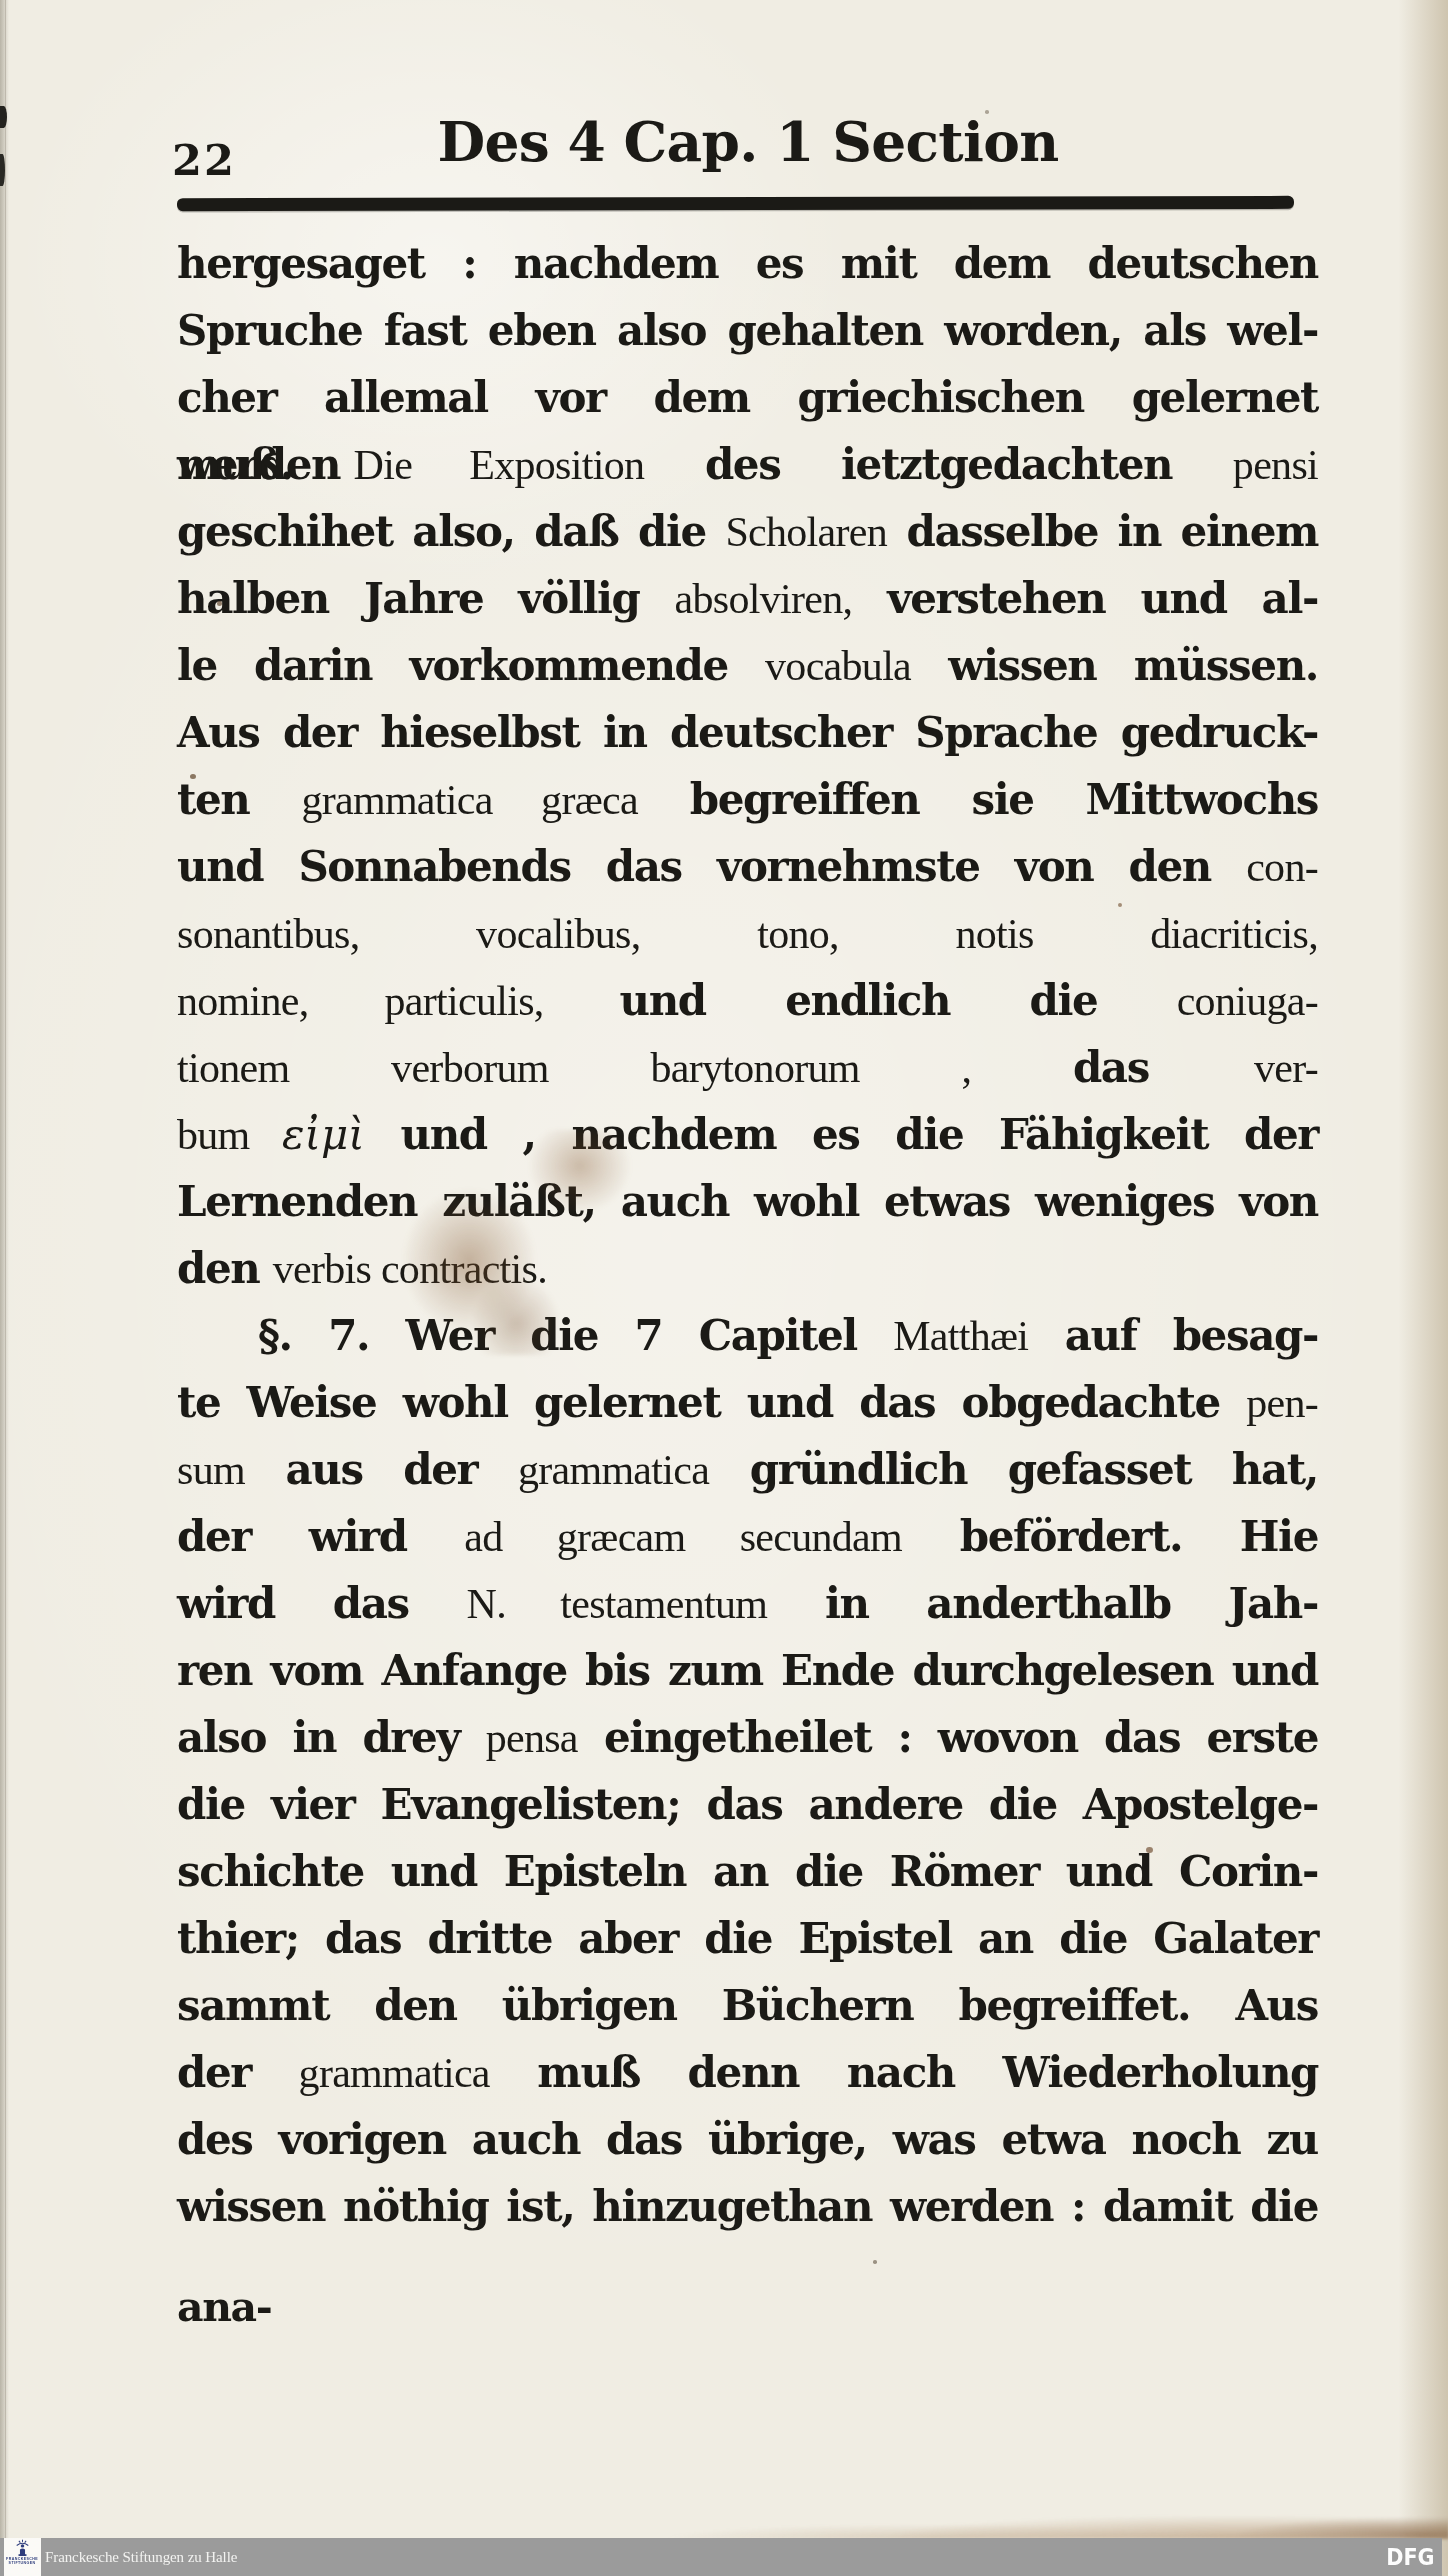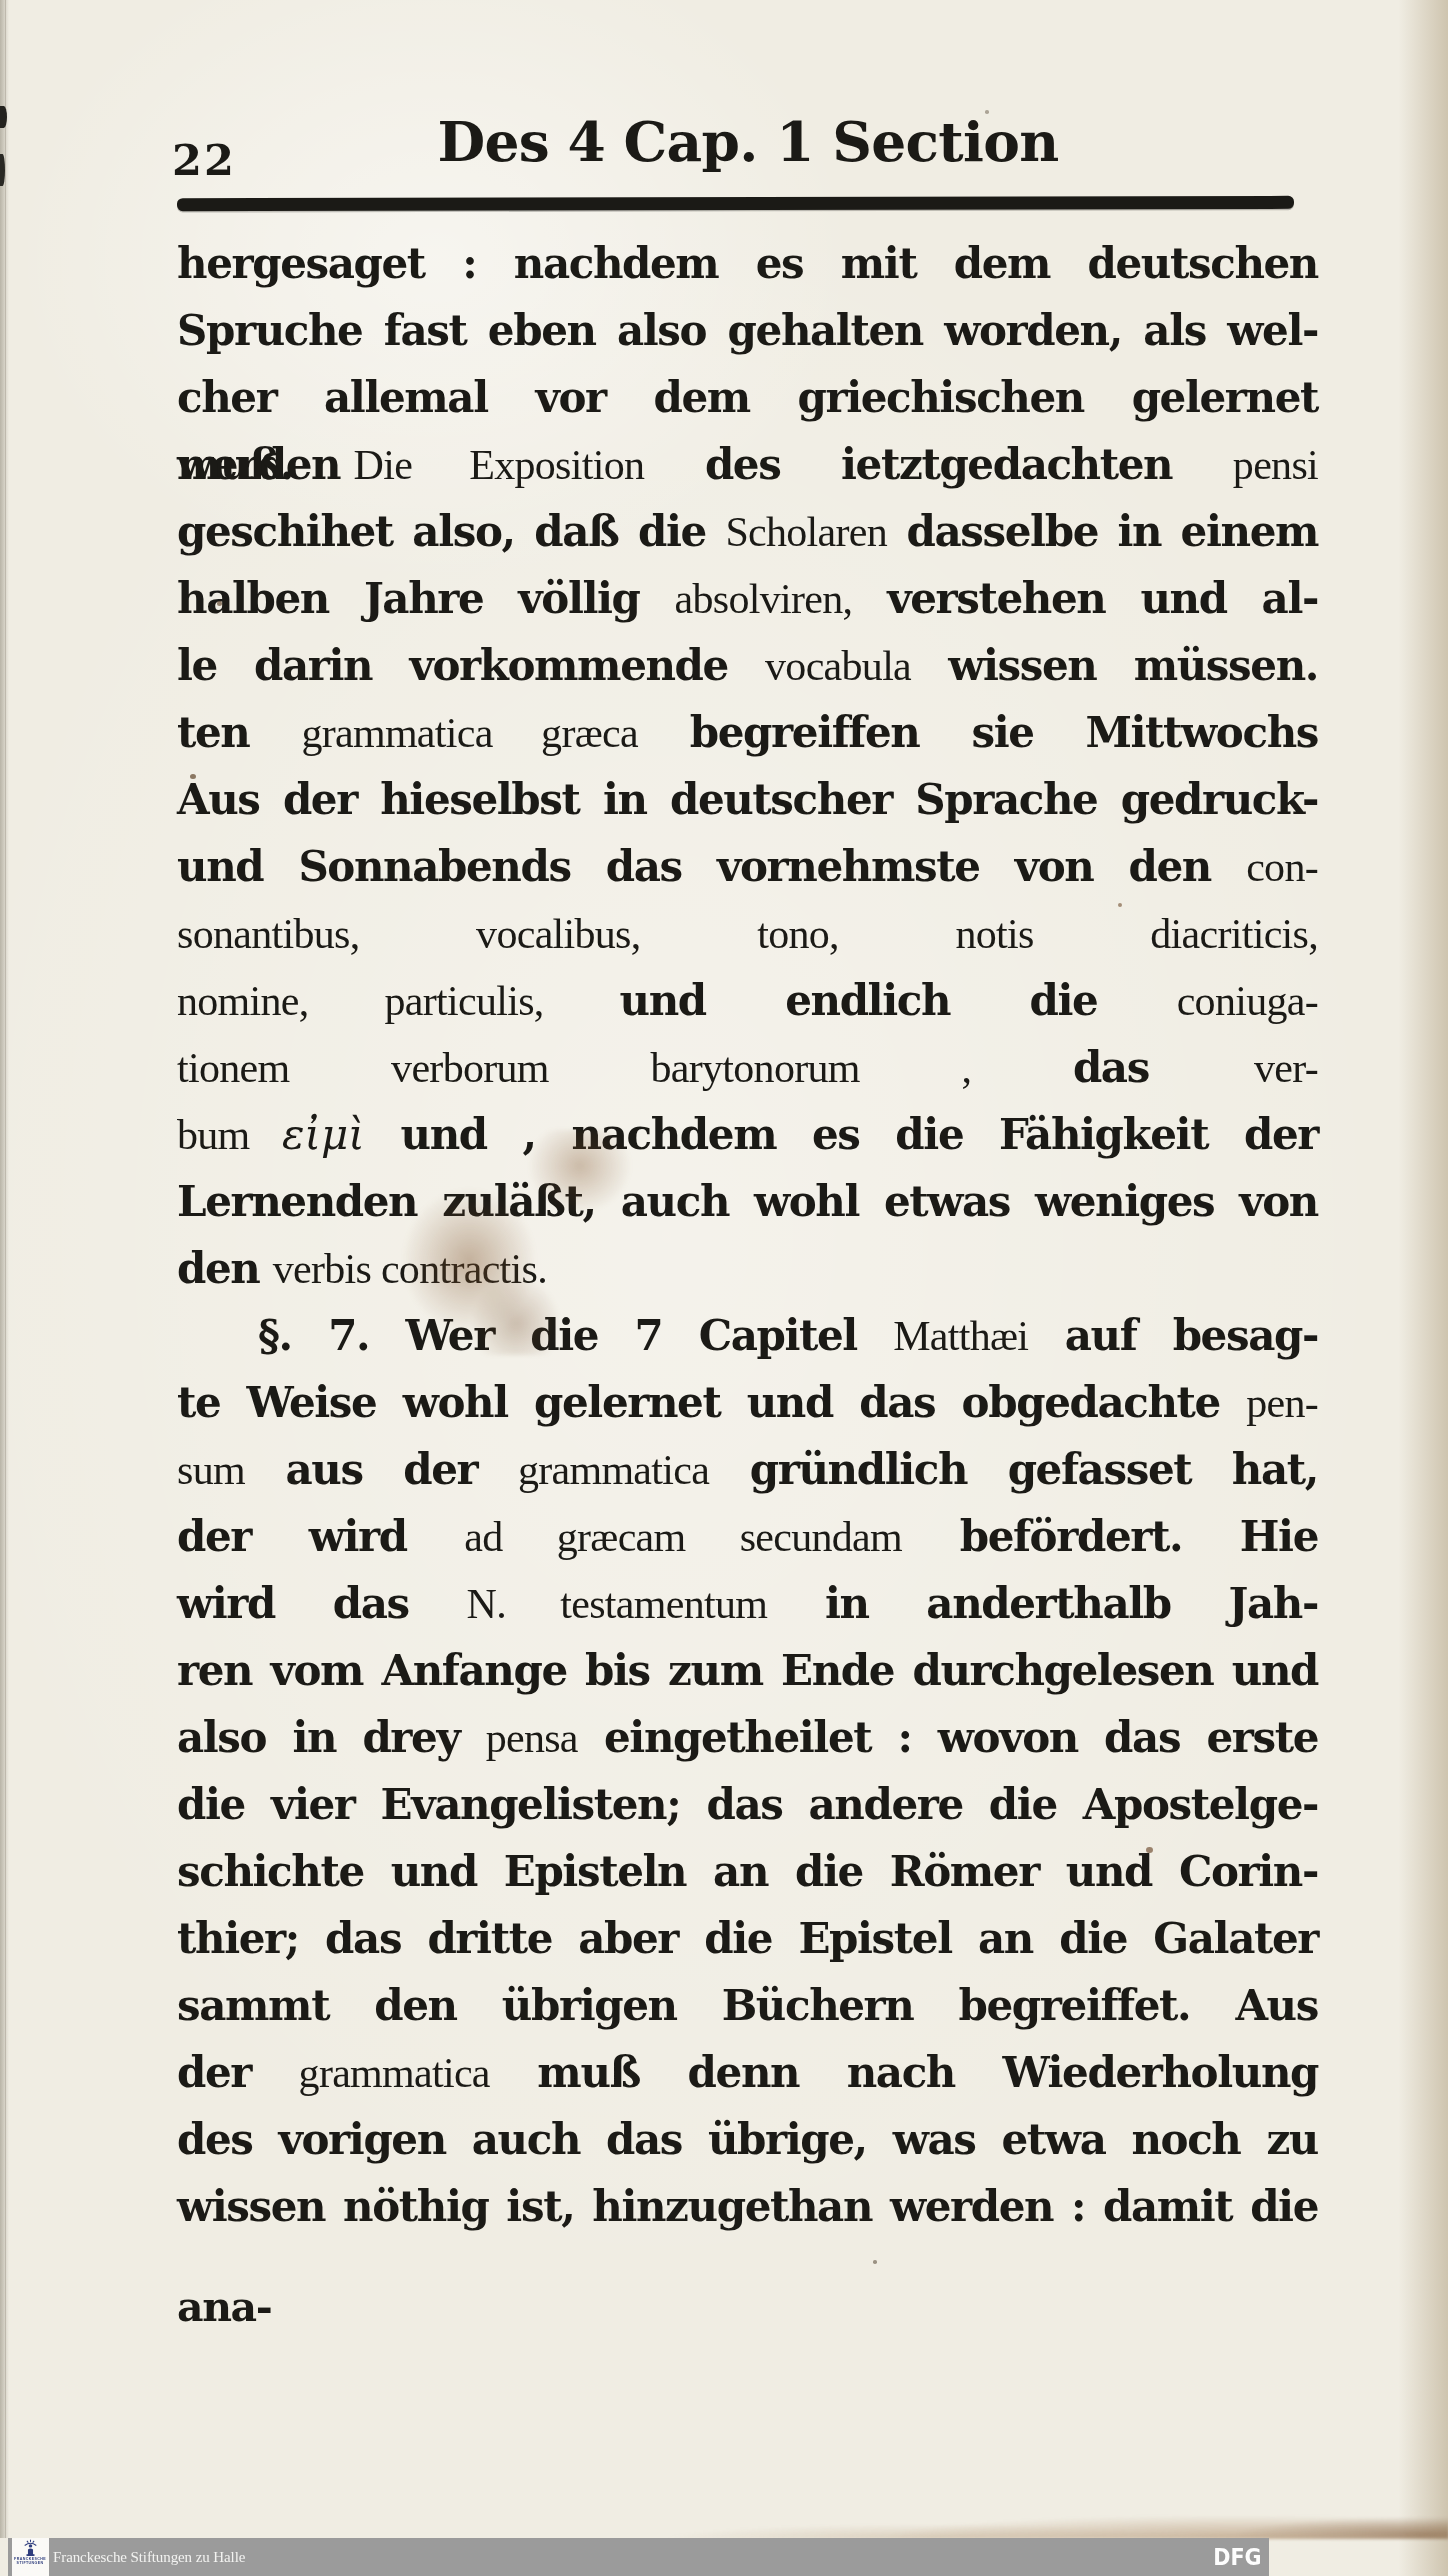--- a/index.html
+++ b/index.html
@@ -63,21 +63,21 @@
   .sp6{left:985px;top:110px;width:3.6px;height:3.6px;background:rgba(70,55,35,.4);}
 
   
   .edge-smear{position:absolute;left:551px;top:2504px;width:898px;height:35px;filter:blur(1.4px);
     background:
       radial-gradient(ellipse 55% 90% at 76% 95%, rgba(148,103,58,.42), transparent 70%),
       radial-gradient(ellipse 28% 70% at 97% 88%, rgba(110,72,40,.52), transparent 75%),
       radial-gradient(ellipse 42% 60% at 42% 100%, rgba(150,110,65,.25), transparent 70%);}
 
   
-  .footer-bar{position:absolute;left:8px;top:2538px;width:1261px;height:38px;background:var(--bar);}
+  .footer-bar{position:absolute;left:0;top:2538px;width:1442px;height:38px;background:var(--bar);}
   .logo-box{position:absolute;left:3.6px;top:0;width:37px;height:38px;background:#fbfaf7;
     display:flex;flex-direction:column;align-items:center;padding-top:1.4px;box-sizing:border-box;}
   .logo-line{font-family:"Liberation Sans",sans-serif;font-size:3.6px;line-height:4.3px;
     letter-spacing:0.4px;color:var(--blue);font-weight:bold;white-space:nowrap;}
   .bar-title{position:absolute;left:45px;top:19px;transform:translateY(-50%);
     font-family:"Liberation Serif",serif;font-size:15px;letter-spacing:-0.1px;color:#f3f3f1;}
   .dfg-logo{position:absolute;right:7.2px;top:19px;transform:translateY(-50%) scaleX(.92);
     transform-origin:right center;font-family:"DejaVu Sans",sans-serif;font-weight:bold;
     font-size:22.5px;color:#fdfdfd;}
 </style>
@@ -96,22 +96,22 @@
   <div class="head-rule"></div>
 
   <div class="body-text">
       <div class="line"><span class="seg-fraktur">hergesaget : nachdem es mit dem deutschen</span></div>
       <div class="line"><span class="seg-fraktur">Spruche fast eben also gehalten worden, als wel-</span></div>
       <div class="line"><span class="seg-fraktur">cher allemal vor dem griechischen gelernet werden</span></div>
       <div class="line"><span class="seg-fraktur">muß. </span><span class="seg-antiqua">Die Exposition</span><span class="seg-fraktur"> des ietztgedachten </span><span class="seg-antiqua">pensi</span></div>
       <div class="line"><span class="seg-fraktur">geschihet also, daß die </span><span class="seg-antiqua">Scholaren</span><span class="seg-fraktur"> dasselbe in einem</span></div>
       <div class="line"><span class="seg-fraktur">halben Jahre völlig </span><span class="seg-antiqua">absolviren,</span><span class="seg-fraktur"> verstehen und al-</span></div>
       <div class="line"><span class="seg-fraktur">le darin vorkommende </span><span class="seg-antiqua">vocabula</span><span class="seg-fraktur"> wissen müssen.</span></div>
+      <div class="line"><span class="seg-fraktur">Aus der hieselbst in deutscher Sprache gedruck-</span></div>
       <div class="line"><span class="seg-fraktur">ten </span><span class="seg-antiqua">grammatica græca</span><span class="seg-fraktur"> begreiffen sie Mittwochs</span></div>
-      <div class="line"><span class="seg-fraktur">Aus der hieselbst in deutscher Sprache gedruck-</span></div>
       <div class="line"><span class="seg-fraktur">und Sonnabends das vornehmste von den </span><span class="seg-antiqua">con-</span></div>
       <div class="line"><span class="seg-antiqua">sonantibus, vocalibus, tono, notis diacriticis,</span></div>
       <div class="line"><span class="seg-antiqua">nomine, particulis, </span><span class="seg-fraktur">und endlich die </span><span class="seg-antiqua">coniuga-</span></div>
       <div class="line"><span class="seg-antiqua">tionem verborum barytonorum , </span><span class="seg-fraktur">das </span><span class="seg-antiqua">ver-</span></div>
       <div class="line"><span class="seg-antiqua">bum </span><span class="seg-greek">εἰμὶ</span><span class="seg-fraktur"> und , nachdem es die Fähigkeit der</span></div>
       <div class="line"><span class="seg-fraktur">Lernenden zuläßt, auch wohl etwas weniges von</span></div>
       <div class="line no-just"><span class="seg-fraktur">den </span><span class="seg-antiqua">verbis contractis.</span></div>
       <div class="line indent"><span class="seg-fraktur">§. 7. Wer die 7 Capitel </span><span class="seg-antiqua">Matthæi</span><span class="seg-fraktur"> auf besag-</span></div>
       <div class="line"><span class="seg-fraktur">te Weise wohl gelernet und das obgedachte </span><span class="seg-antiqua">pen-</span></div>
       <div class="line"><span class="seg-antiqua">sum</span><span class="seg-fraktur"> aus der </span><span class="seg-antiqua">grammatica</span><span class="seg-fraktur"> gründlich gefasset hat,</span></div>

